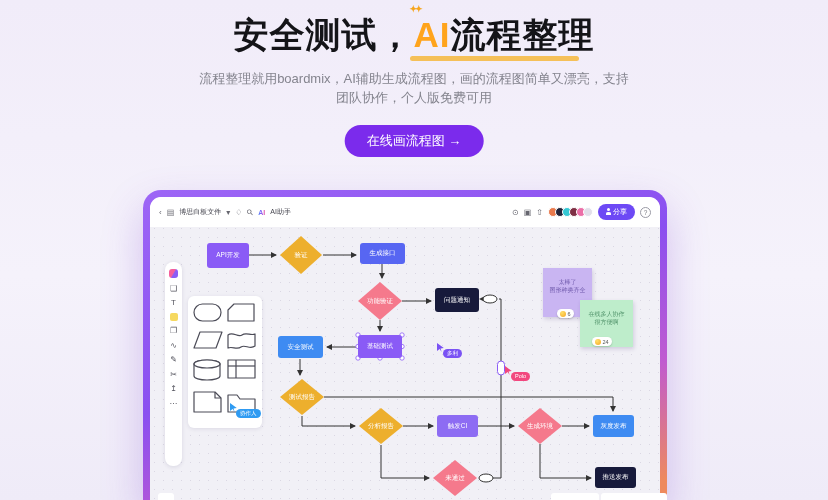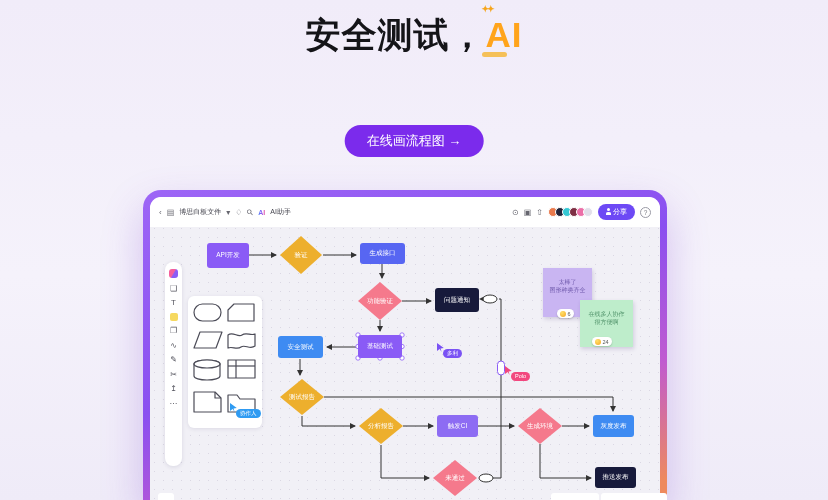--- a/index.html
+++ b/index.html
@@ -76,22 +76,26 @@
   .cursor .pill { position:absolute; left:6px; top:6px; color:#fff; font-size:5.5px; line-height:9px;
                   padding:0 4px; border-radius:5px; white-space:nowrap; }
 
   .frag { position:absolute; background:#fff; border-radius:3px 3px 0 0; z-index:3; }
 </style>
 </head>
 <body>
 
 <div class="page">
 
-  <h1 class="hero-title"><span>安全测试，</span><span class="ul-wrap"><span class="hl">AI<span class="sparkles">✦✦</span></span><span class="underline"></span></span></h1>
-
+  <h1 class="hero-title"><span>安全测试，</span><span class="ul-wrap"><span class="hl">AI<span class="sparkles">✦✦</span></span><span>流程整理</span><span class="underline"></span></span></h1>
+
+  <div class="hero-sub">
+    <div>流程整理就用boardmix，AI辅助生成流程图，画的流程图简单又漂亮，支持</div>
+    <div>团队协作，个人版免费可用</div>
+  </div>
 
   <button class="cta" style="background: rgb(123, 43, 236);">在线画流程图 →</button>
 
   <div class="mock">
     <div class="mock-inner"></div>
 
     <div class="topbar">
       <div class="tb-left">
         <span class="tb-ico">‹</span>
         <span class="tb-ico">▤</span>

